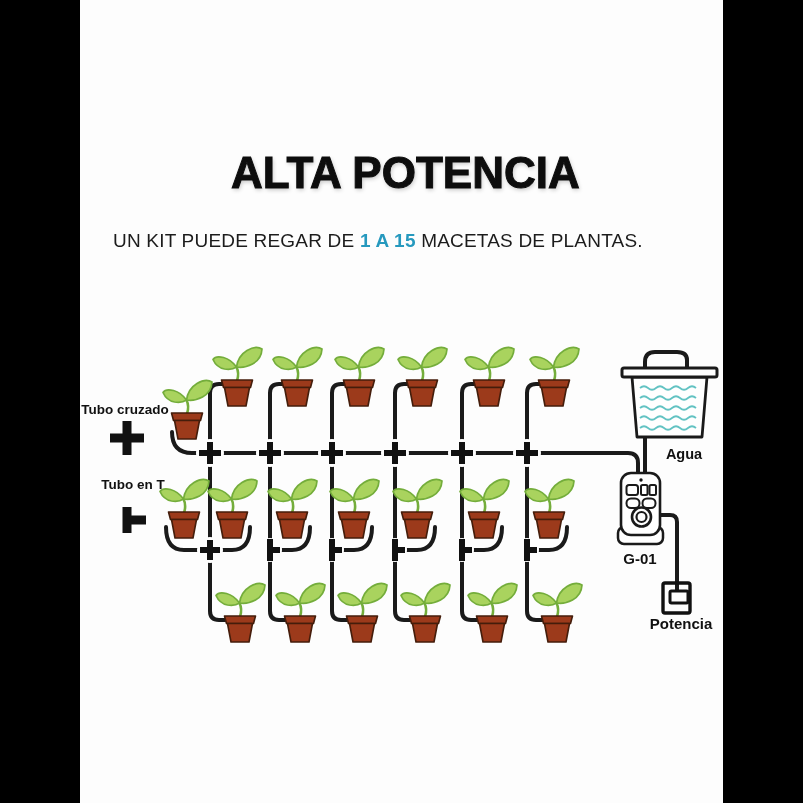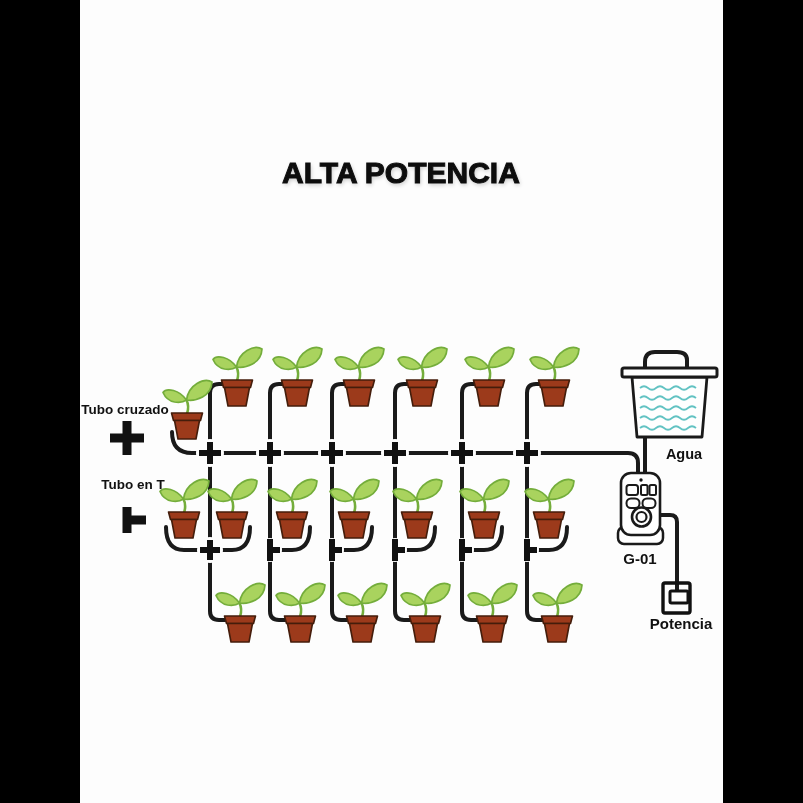--- a/index.html
+++ b/index.html
@@ -6,21 +6,21 @@
   body{
     width:803px;height:803px;background:#000;position:relative;overflow:hidden;
     font-family:"Liberation Sans", sans-serif;
   }
   .content{
     position:absolute;left:80px;top:0;width:643px;height:803px;
     background:#fdfdfd;
   }
   .page-title{
     position:absolute;left:151px;top:150px;width:340px;height:46px;
-    font-size:30px;font-weight:bold;letter-spacing:0px;color:#0d0d0d;
+    font-size:44px;font-weight:bold;letter-spacing:0px;color:#0d0d0d;
     text-align:center;line-height:46px;
     -webkit-text-stroke:1px #0d0d0d;
     text-shadow:1px 2px 4px rgba(0,0,0,0.22);
     white-space:nowrap;
   }
   .page-subtitle{
     position:absolute;left:33px;top:230px;width:480px;
     font-size:19px;font-weight:400;color:#1c1c1c;text-align:center;
     letter-spacing:0.2px;white-space:nowrap;
   }
@@ -33,20 +33,21 @@
   .lbl{font-family:"Liberation Sans", sans-serif;font-weight:bold;fill:#111;}
   .outline{fill:#fff;stroke:#1a1a1a;}
 </style>
 </head>
 <body>
 
 <div class="content">
 
   <div class="page-title">ALTA POTENCIA</div>
 
+  <div class="page-subtitle"><span>UN KIT PUEDE REGAR DE </span><span class="hl">1 A 15</span><span> MACETAS DE PLANTAS.</span></div>
 
   <svg width="643" height="803" viewBox="0 0 643 803">
     <defs>
       <g id="plant">
         <path d="M0,1 Q2.5,-7 -0.5,-13" stroke="#74ad3b" stroke-width="2.6" fill="none" stroke-linecap="round"></path>
         <path d="M-0.5,-13 Q1,-24 10,-29.5 Q19,-35 25,-31 Q24.5,-21 15.5,-16 Q7,-11.5 -0.5,-13 Z" fill="#a9d35e" stroke="#74ad3b" stroke-width="1.7" stroke-linejoin="round"></path>
         <path d="M-0.5,-13 Q-6,-20.5 -13.5,-22.5 Q-21.5,-24.5 -24,-20.5 Q-20.5,-12.5 -12.5,-11 Q-5,-9.8 -0.5,-13 Z" fill="#a9d35e" stroke="#74ad3b" stroke-width="1.7" stroke-linejoin="round"></path>
         <path d="M-15.5,0 h31 l-2,7.5 h-27 z" fill="#9c3a1b" stroke="#441d0b" stroke-width="1.6" stroke-linejoin="round"></path>
         <path d="M-12.5,7.5 h25 l-3.5,18.5 h-18 z" fill="#9c3a1b" stroke="#441d0b" stroke-width="1.6" stroke-linejoin="round"></path>
       </g>

